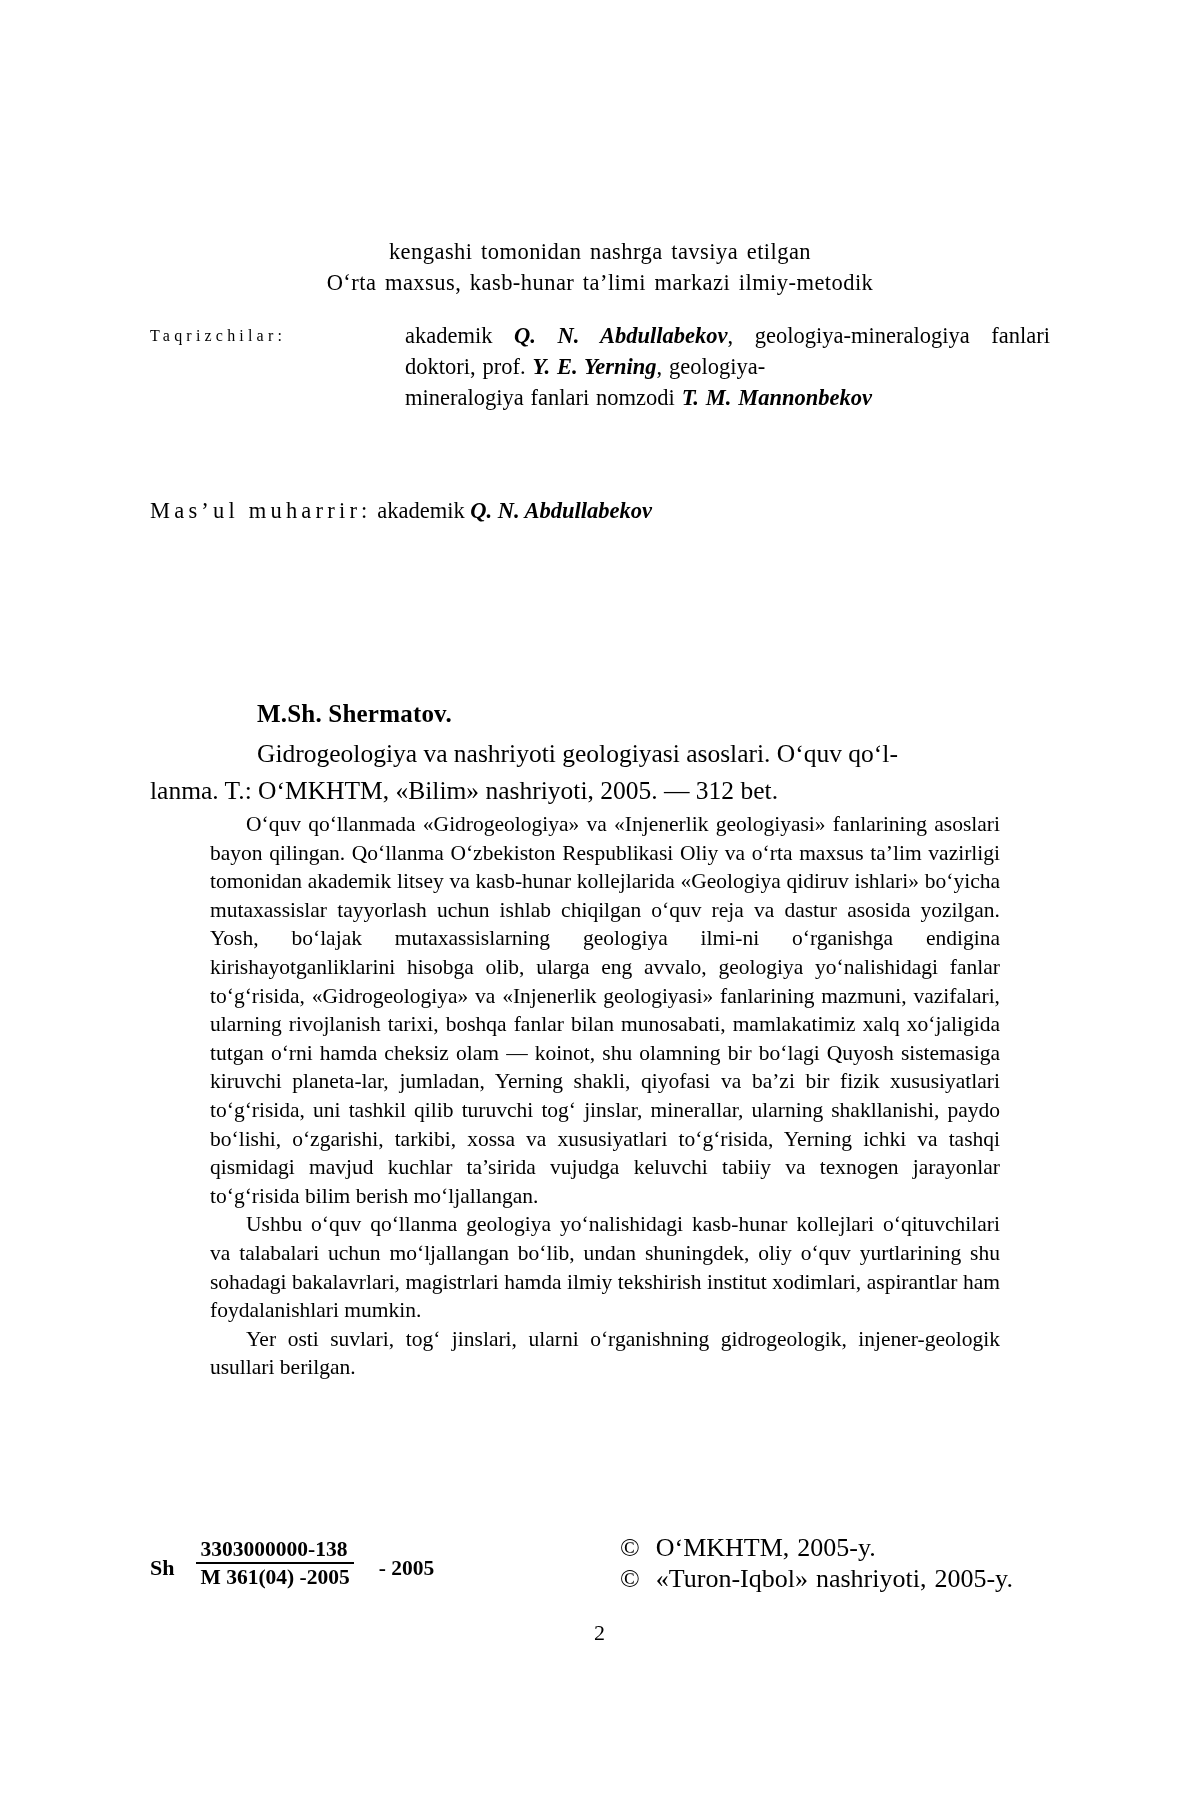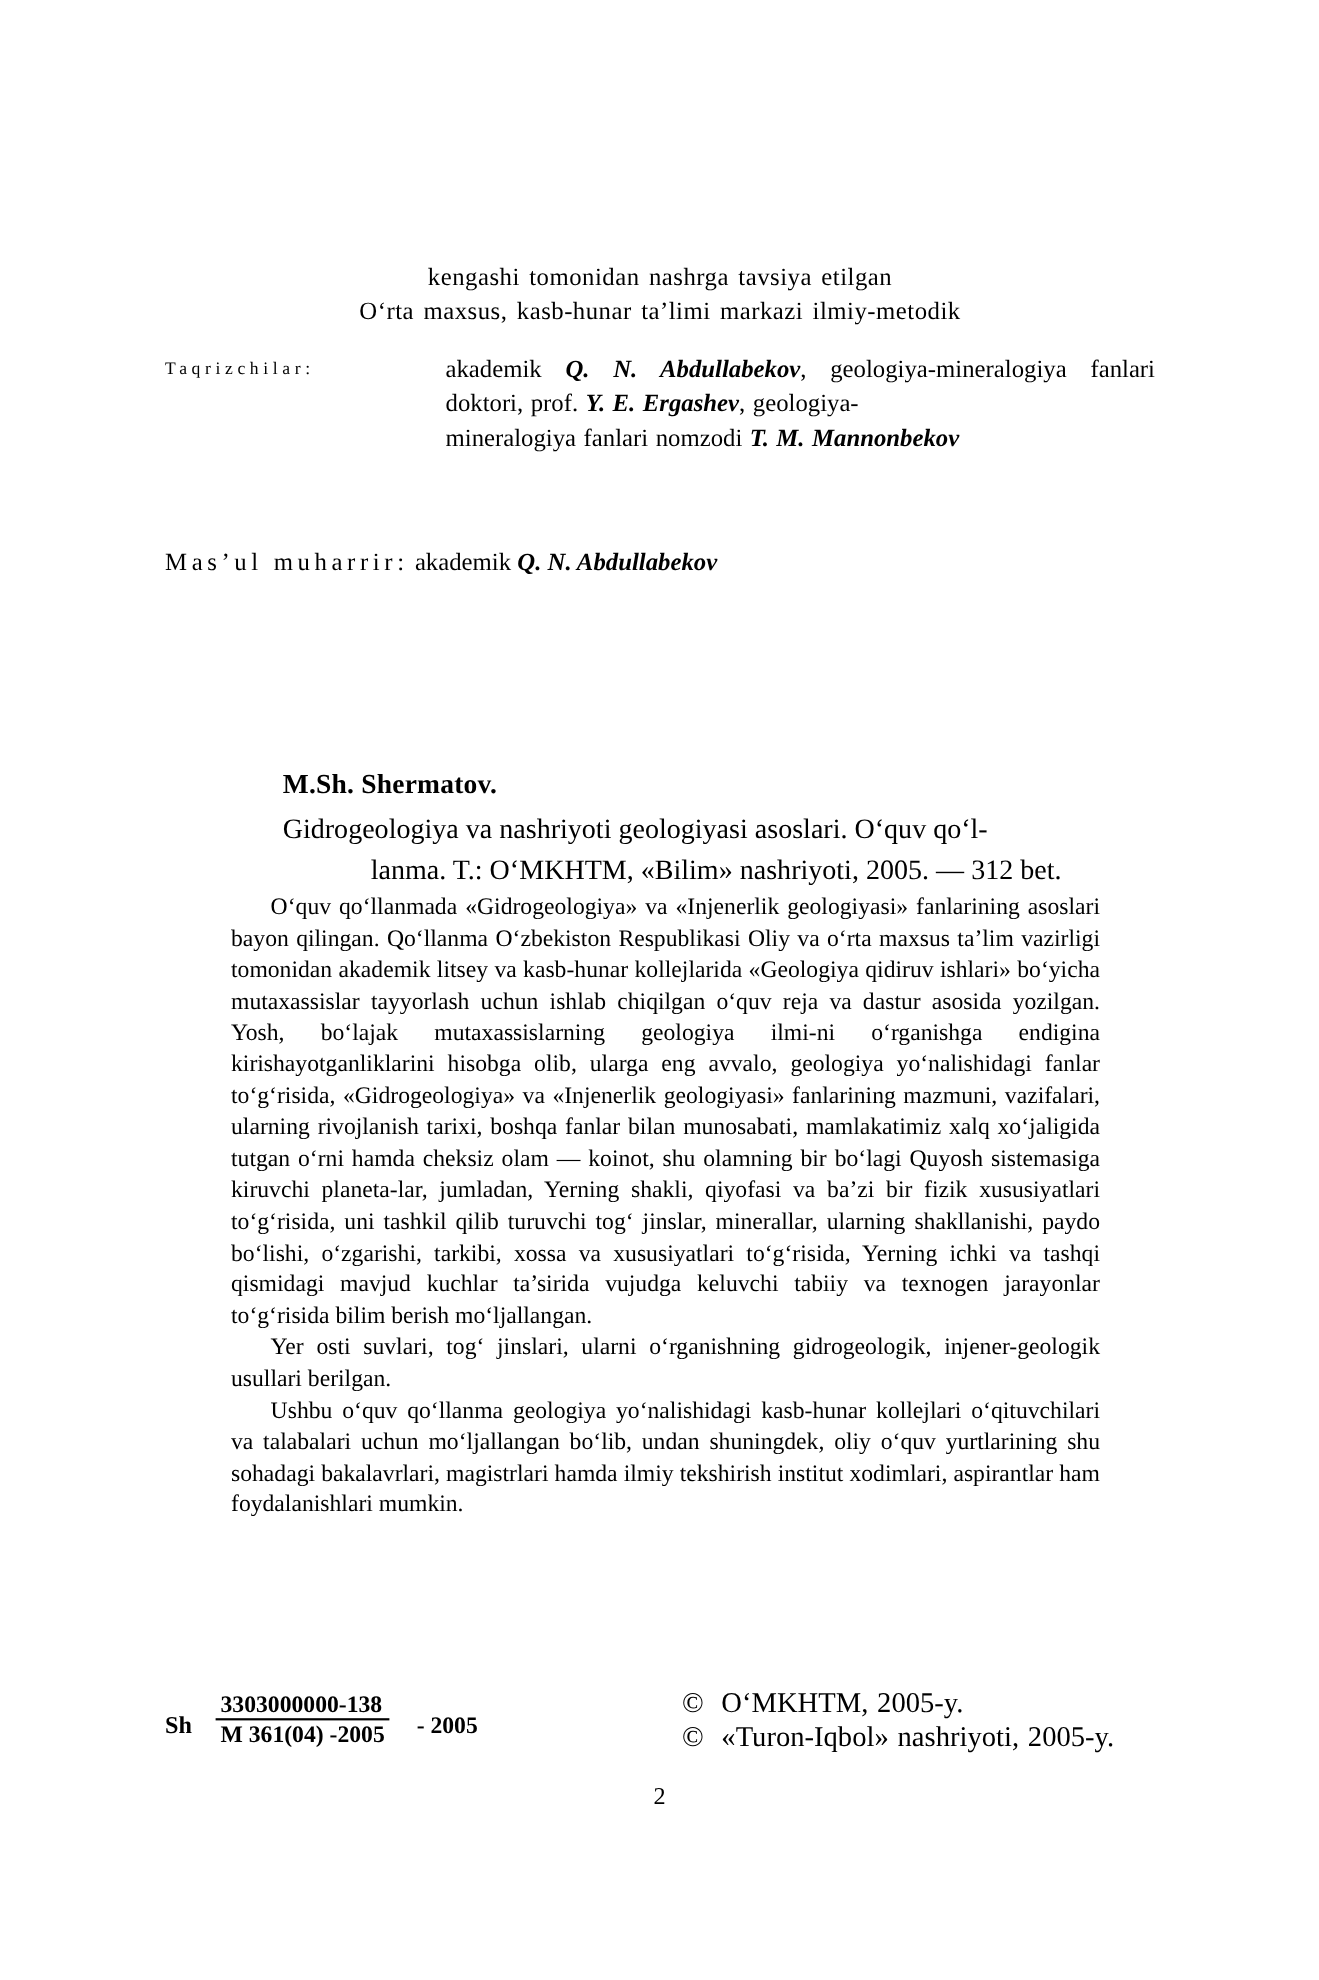--- a/index.html
+++ b/index.html
@@ -93,21 +93,21 @@
   }
   .title {
     position: absolute;
     left: 150px;
     top: 735px;
     width: 815px;
     font-size: 25.5px;
     line-height: 37px;
   }
   .title .l1 { display:block; text-indent: 107px; }
-  .title .l2 { display:block;text-align:right; }
+  .title .l2 { display:block; }
 
   
   .annotation {
     position: absolute;
     left: 210px;
     top: 810px;
     width: 790px;
     font-size: 21.5px;
     line-height: 28.6px;
     text-align: justify;
@@ -182,40 +182,40 @@
   <div class="rec-block">
     <div>kengashi tomonidan nashrga tavsiya etilgan</div>
     <div>O‘rta maxsus, kasb-hunar ta’limi markazi ilmiy-metodik</div>
   </div>
 
   <div class="reviewers">
     <div class="rev-row">
       <div class="rev-label">Taqrizchilar:</div>
       <div class="rev-value">
         <span>akademik </span><b class="nm">Q. N. Abdullabekov</b><span>, geologiya-mineralogiya</span>
-        <span>fanlari doktori, prof. </span><b class="nm">Y. E. Ergashev</b><span>, geologiya-</span>
+        <span>fanlari doktori, prof. </span><b class="nm">Y. E. Yerning</b><span>, geologiya-</span>
         <span class="lastline"><span>mineralogiya fanlari nomzodi  </span><b class="nm">T. M. Mannonbekov</b></span>
       </div>
     </div>
   </div>
 
   <div class="editor">
     <span class="ed-label">Mas’ul muharrir:</span><span> akademik </span><b class="nm">Q. N. Abdullabekov</b>
   </div>
 
   <div class="author">M.Sh. Shermatov.</div>
   <div class="title">
     <span class="l1">Gidrogeologiya va nashriyoti geologiyasi asoslari. O‘quv qo‘l-</span>
     <span class="l2">lanma. T.: O‘MKHTM, «Bilim» nashriyoti, 2005. — 312 bet.</span>
   </div>
 
   <div class="annotation">
     <p>O‘quv qo‘llanmada «Gidrogeologiya» va «Injenerlik geologiyasi» fanlarining asoslari bayon qilingan. Qo‘llanma O‘zbekiston Respublikasi Oliy va o‘rta maxsus ta’lim vazirligi tomonidan akademik litsey va kasb-hunar kollejlarida «Geologiya qidiruv ishlari» bo‘yicha mutaxassislar tayyorlash uchun ishlab chiqilgan o‘quv reja va dastur asosida yozilgan. Yosh, bo‘lajak mutaxassislarning geologiya ilmi-ni o‘rganishga endigina kirishayotganliklarini hisobga olib, ularga eng avvalo, geologiya yo‘nalishidagi fanlar to‘g‘risida, «Gidrogeologiya» va «Injenerlik geologiyasi» fanlarining mazmuni, vazifalari, ularning rivojlanish tarixi, boshqa fanlar bilan munosabati, mamlakatimiz xalq xo‘jaligida tutgan o‘rni hamda cheksiz olam — koinot, shu olamning bir bo‘lagi Quyosh sistemasiga kiruvchi planeta-lar, jumladan, Yerning shakli, qiyofasi va ba’zi bir fizik xususiyatlari to‘g‘risida, uni tashkil qilib turuvchi tog‘ jinslar, minerallar, ularning shakllanishi, paydo bo‘lishi, o‘zgarishi, tarkibi, xossa va xususiyatlari to‘g‘risida, Yerning ichki va tashqi qismidagi mavjud kuchlar ta’sirida vujudga keluvchi tabiiy va texnogen jarayonlar to‘g‘risida bilim berish mo‘ljallangan.</p>
+    <p>Ushbu o‘quv qo‘llanma geologiya yo‘nalishidagi kasb-hunar kollejlari o‘qituvchilari va talabalari uchun mo‘ljallangan bo‘lib, undan shuningdek, oliy o‘quv yurtlarining shu sohadagi bakalavrlari, magistrlari hamda ilmiy tekshirish institut xodimlari, aspirantlar ham foydalanishlari mumkin.</p>
     <p>Yer osti suvlari, tog‘ jinslari, ularni o‘rganishning gidrogeologik, injener-geologik usullari berilgan.</p>
-    <p>Ushbu o‘quv qo‘llanma geologiya yo‘nalishidagi kasb-hunar kollejlari o‘qituvchilari va talabalari uchun mo‘ljallangan bo‘lib, undan shuningdek, oliy o‘quv yurtlarining shu sohadagi bakalavrlari, magistrlari hamda ilmiy tekshirish institut xodimlari, aspirantlar ham foydalanishlari mumkin.</p>
   </div>
 
   <div class="code">
     <span class="sh">Sh</span>
     <span class="frac">
       <span class="num">3303000000-138</span>
       <span class="den">M 361(04) -2005</span>
     </span>
     <span class="tail">- 2005</span>
   </div>

